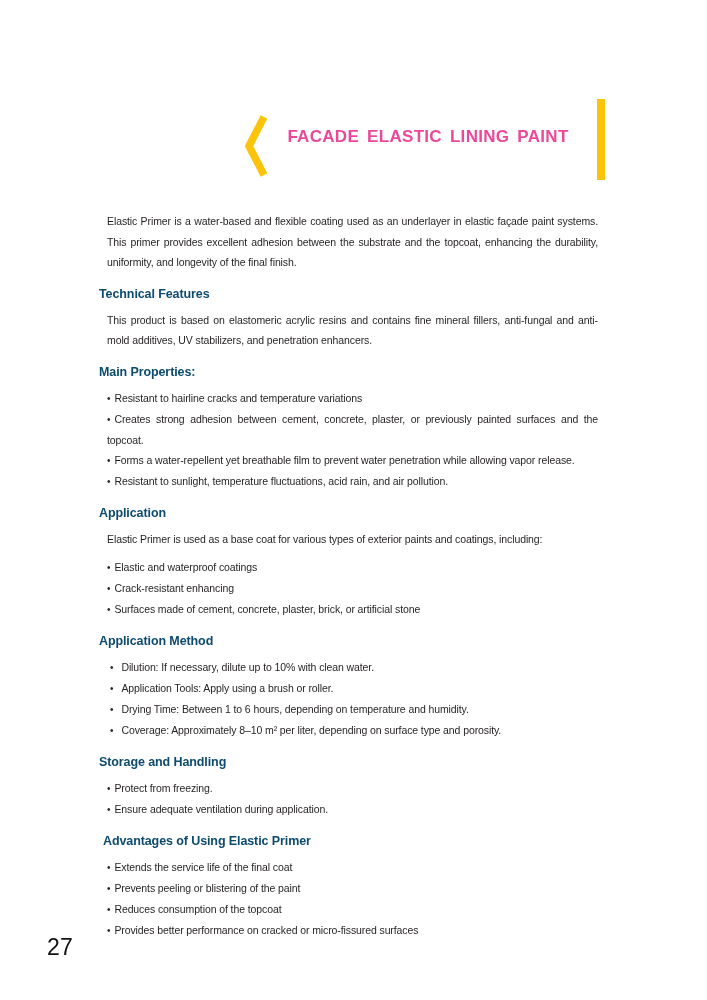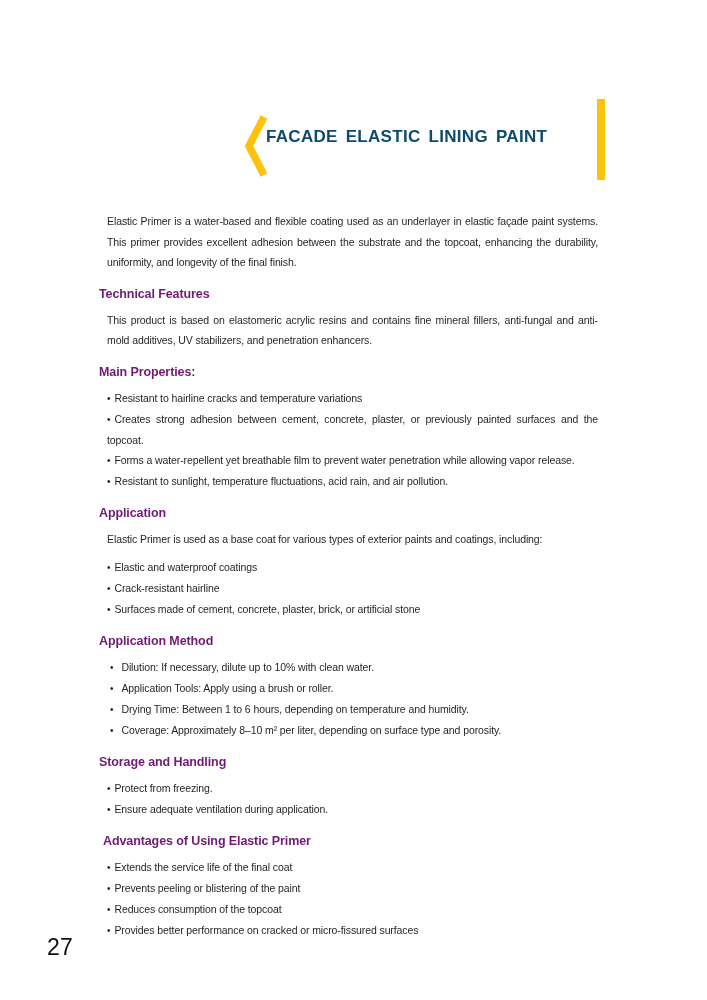--- a/index.html
+++ b/index.html
@@ -20,22 +20,23 @@
   .page-title {
     position: absolute;
     left: 266px;
     top: 127px;
     width: 324px;
     margin: 0;
     font-size: 17px;
     font-weight: bold;
     letter-spacing: 0.3px;
     word-spacing: 3px;
+    text-align: center;
     white-space: nowrap;
-    color: #0c4a6e;
+    color: #ec4899;
   }
   .accent-bar {
     position: absolute;
     left: 597px;
     top: 99px;
     width: 8px;
     height: 81px;
     background: var(--accent, #FCC30B);
   }
 
@@ -53,21 +54,21 @@
     line-height: 20.5px;
     text-align: justify;
   }
   .lead { text-align: justify; }
   h2.sec-heading {
     margin: 13px 0 3px 0;
     font-size: 12.5px;
     line-height: 16px;
     font-weight: bold;
     letter-spacing: -0.1px;
-    color: #701a75;
+    color: #0c4a6e;
   }
   h2.indent-sm { padding-left: 4px; }
   .bullets { margin: 8px; }
   .bullet {
     line-height: 20px;
     text-align: justify;
   }
   .bullet::before {
     content: "\2022";
     font-size: 10px;
@@ -116,21 +117,21 @@
         <div class="bullet">Forms a water-repellent yet breathable film to prevent water penetration while allowing vapor release.</div>
         <div class="bullet">Resistant to sunlight, temperature fluctuations, acid rain, and air pollution.</div>
       </div>
     </section>
 
     <section>
       <h2 class="sec-heading">Application</h2>
       <p class="para">Elastic Primer is used as a base coat for various types of exterior paints and coatings, including:</p>
       <div class="bullets">
         <div class="bullet">Elastic and waterproof coatings</div>
-        <div class="bullet">Crack-resistant hairline</div>
+        <div class="bullet">Crack-resistant enhancing</div>
         <div class="bullet">Surfaces made of cement, concrete, plaster, brick, or artificial stone</div>
       </div>
     </section>
 
     <section>
       <h2 class="sec-heading">Application Method</h2>
       <div class="bullets method">
         <div class="bullet">Dilution: If necessary, dilute up to 10% with clean water.</div>
         <div class="bullet">Application Tools: Apply using a brush or roller.</div>
         <div class="bullet">Drying Time: Between 1 to 6 hours, depending on temperature and humidity.</div>

